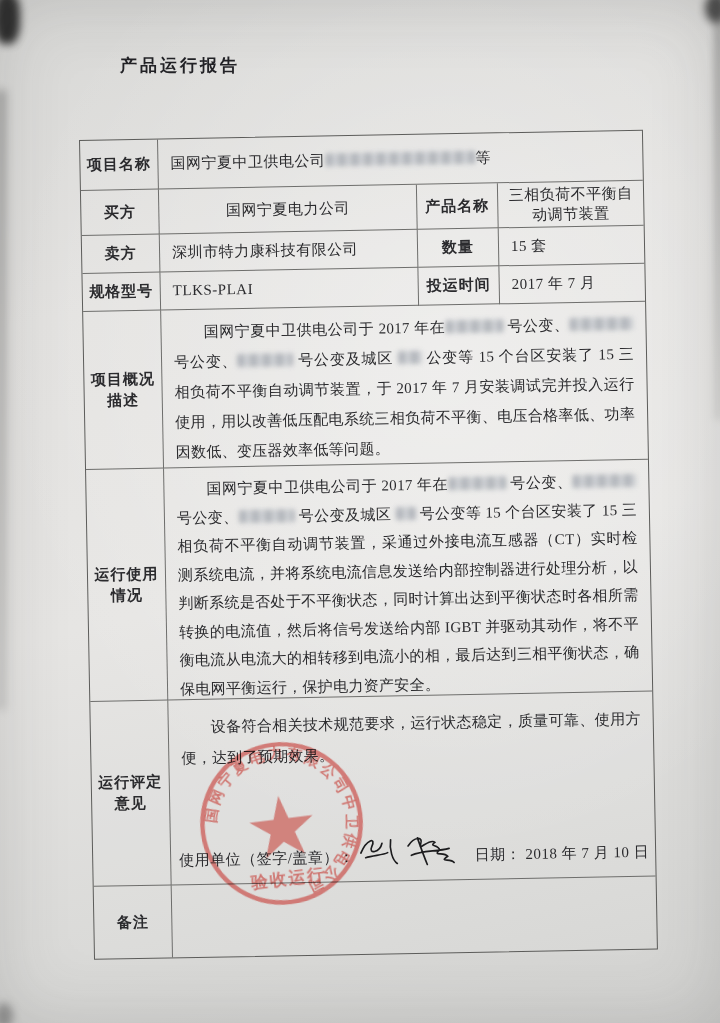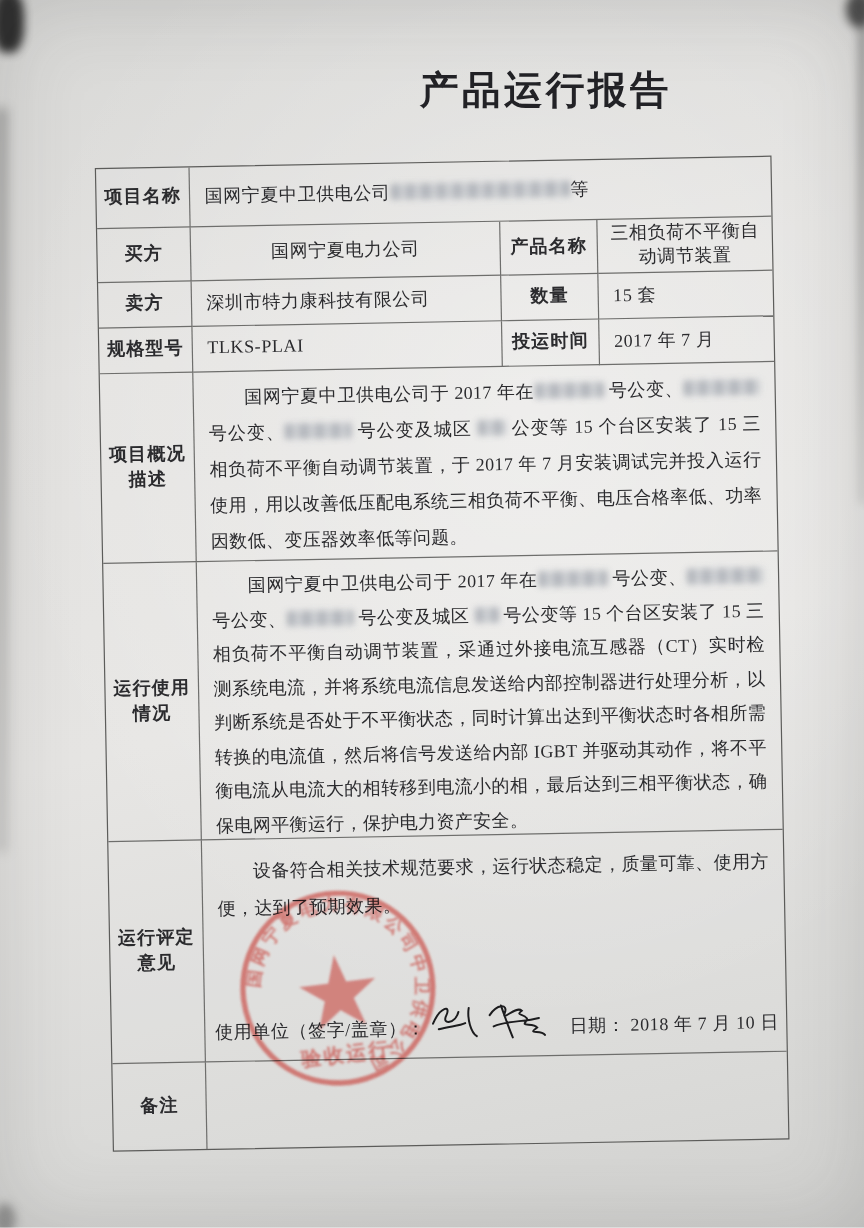--- a/index.html
+++ b/index.html
@@ -18,22 +18,22 @@
   
   .ph-blob{ position:absolute; pointer-events:none; filter:blur(4px); }
   .blob-tl{ left:-6px; top:-8px; width:26px; height:52px; background:#101010; border-radius:40%; opacity:.85;}
   .blob-tl2{ left:-4px; top:90px; width:10px; height:620px; background:linear-gradient(#3c3c3c,#9a9a98); opacity:.35; filter:blur(5px);}
   .blob-tr{ right:-7px; top:-7px; width:22px; height:30px; background:#2a2a2a; border-radius:50%; opacity:.8;}
   .edge-r{ right:-3px; top:0; width:8px; height:420px; background:linear-gradient(#4a4a4a,#b9b9b7); opacity:.45; filter:blur(4px);}
   .blob-bl{ left:-5px; bottom:-6px; width:18px; height:26px; background:#565656; border-radius:50%; opacity:.5;}
 
   .title{
     position:absolute; left:120px; top:54px; width:440px;
-    text-align:right; font-family:"Liberation Sans","DejaVu Sans",sans-serif;
-    font-size:32px; font-weight:700; letter-spacing:3px; color:#222226;
+    text-align:left; font-family:"Liberation Sans","DejaVu Sans",sans-serif;
+    font-size:17px; font-weight:700; letter-spacing:3px; color:#222226;
   }
 
   .tbl-wrap{ position:absolute; left:79px; top:140px; transform:rotate(-1.05deg); transform-origin:0 0; }
   .tbl{
     display:grid;
     grid-template-columns:78px 258px 81px 145px;
     grid-template-rows:50px 45px 38px 38px 158px 232px 185px 72px;
     width:564px; border:1.5px solid #5c5c5a;
     background:rgba(255,255,255,.06);
   }

